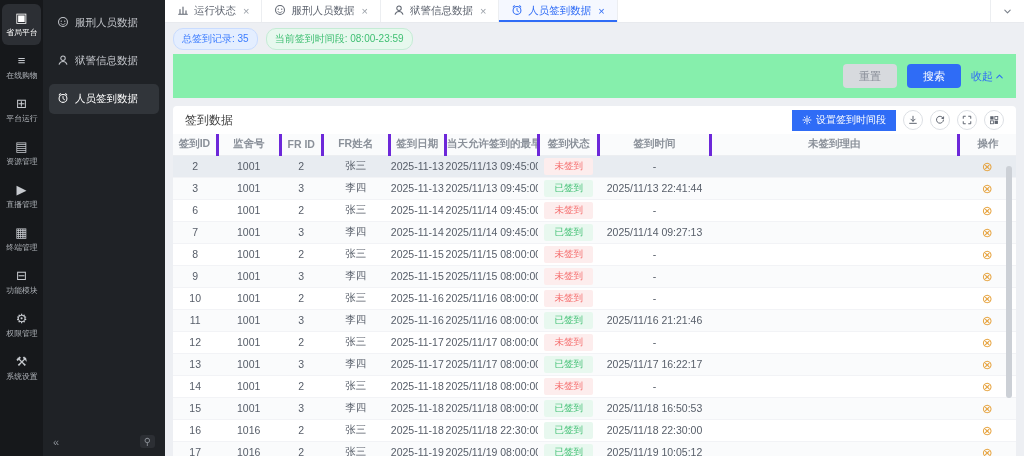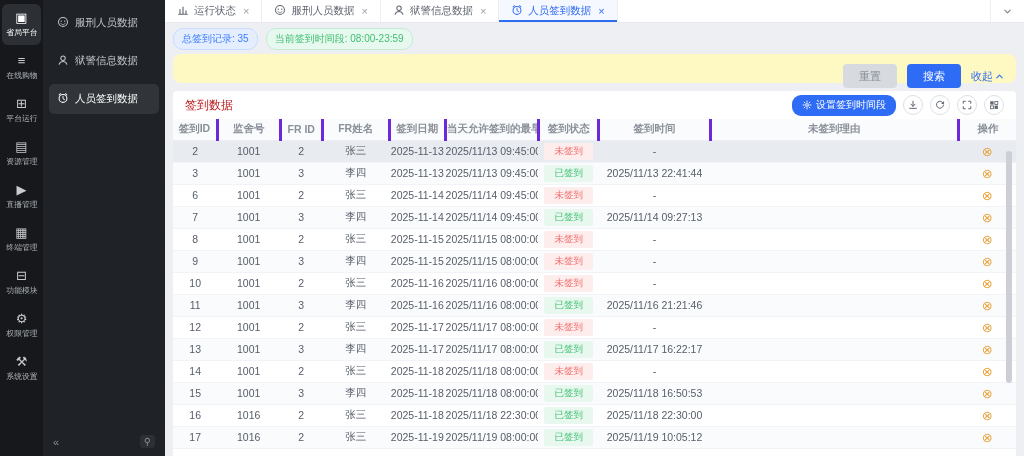--- a/index.html
+++ b/index.html
@@ -68,39 +68,39 @@
   .badges { padding:5px 8px 4px; display:flex; gap:8px; flex:0 0 auto; }
   .stat-badge {
     display:inline-flex; align-items:center; padding:3px 8px; border-radius:10px;
     font-size:10px; white-space:nowrap;
   }
   .stat-badge.blue  { background:#e4eeff; color:#3b7cff; border:1px solid #c9dcff; }
   .stat-badge.green { background:#e7f8ee; color:#3fbf72; border:1px solid #c4ecd5; }
 
   
   .filter-card {
-    margin:0 8px; height:29px; background:#fef9c3; border-radius:8px; position:relative; flex:0 0 auto;
+    margin:0 8px; height:44px; background:#86efac; border-radius:0; position:relative; flex:0 0 auto;
   }
   .filter-actions { position:absolute; right:12px; top:10px; display:flex; align-items:center; gap:10px; }
   .btn { height:24px; padding:0 16px; border:none; border-radius:4px; font-size:11px; cursor:pointer;
          font-family:inherit; display:inline-flex; align-items:center; }
   .btn-reset  { background:#d7dade; color:#888e98; }
   .btn-search { background:#2f6cf6; color:#fff; }
   .link-collapse { color:#2f6cf6; font-size:11px; display:inline-flex; align-items:center; gap:2px; cursor:pointer; }
 
   
   .table-card {
     margin:8px 8px 0; background:#fff; border-radius:4px 4px 0 0; flex:1;
     display:flex; flex-direction:column; overflow:hidden; position:relative;
   }
   .card-head { height:28px; display:flex; align-items:center; padding:0 12px; flex:0 0 auto; }
-  .card-title { font-size:12px; color:#b91c1c; }
+  .card-title { font-size:12px; color:#404040; }
   .card-tools { margin-left:auto; display:flex; align-items:center; gap:7px; }
   .btn-pill {
-    height:21px; padding:0 10px; background:#2f6cf6; color:#fff; border:none; border-radius:9px;
+    height:21px; padding:0 10px; background:#2f6cf6; color:#fff; border:none; border-radius:0;
     font-size:10px; display:inline-flex; align-items:center; gap:4px; cursor:pointer; font-family:inherit;
   }
   .icon-circle {
     width:20px; height:20px; border-radius:50%; border:1px solid #dcdfe4; background:#fff;
     display:inline-flex; align-items:center; justify-content:center; color:#5f6570; cursor:pointer;
   }
 
   table { width:100%; border-collapse:collapse; table-layout:fixed; }
   thead th {
     height:21px; background:#fafbfc; color:#8a9099; font-weight:bold; font-size:10.5px;

